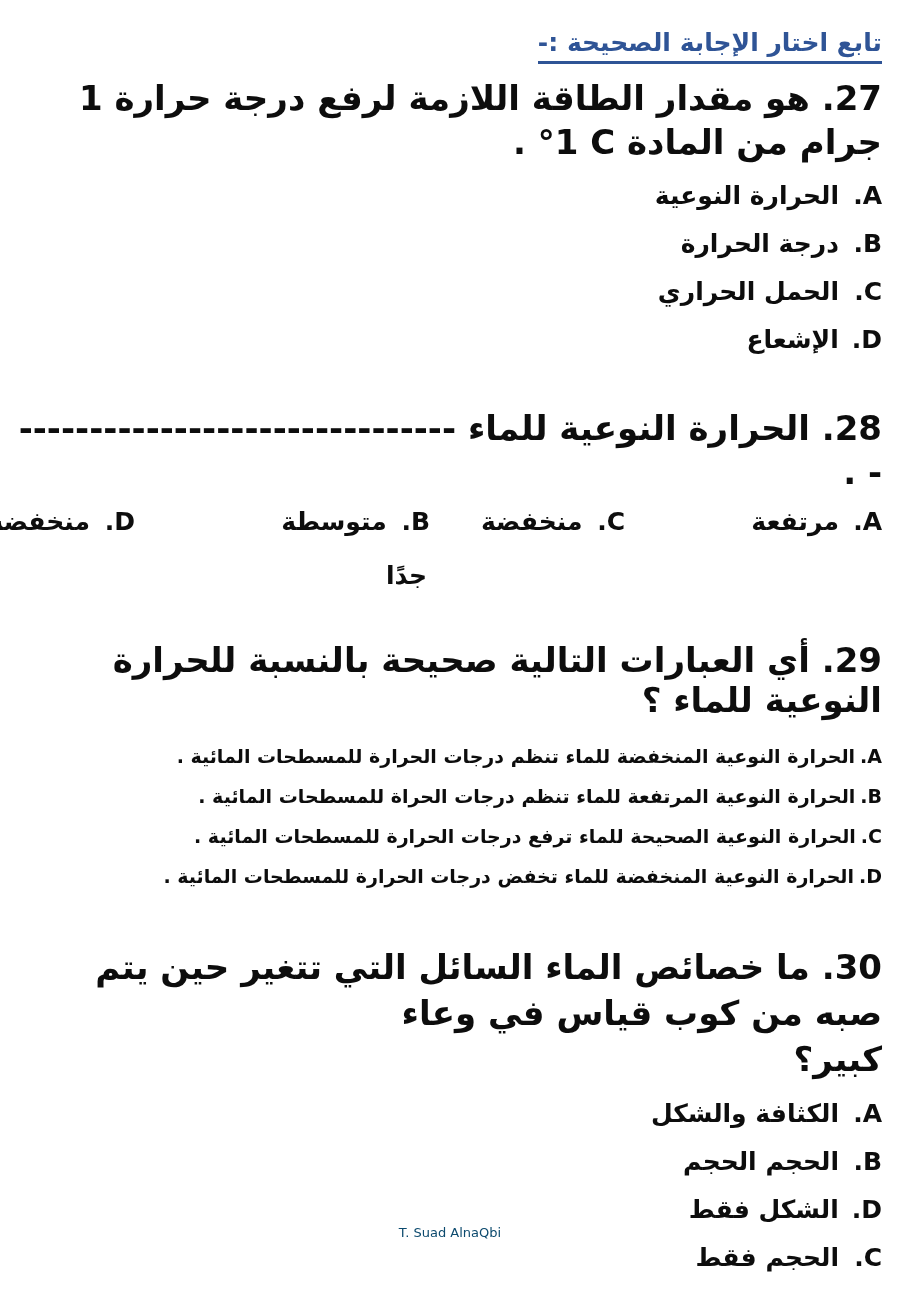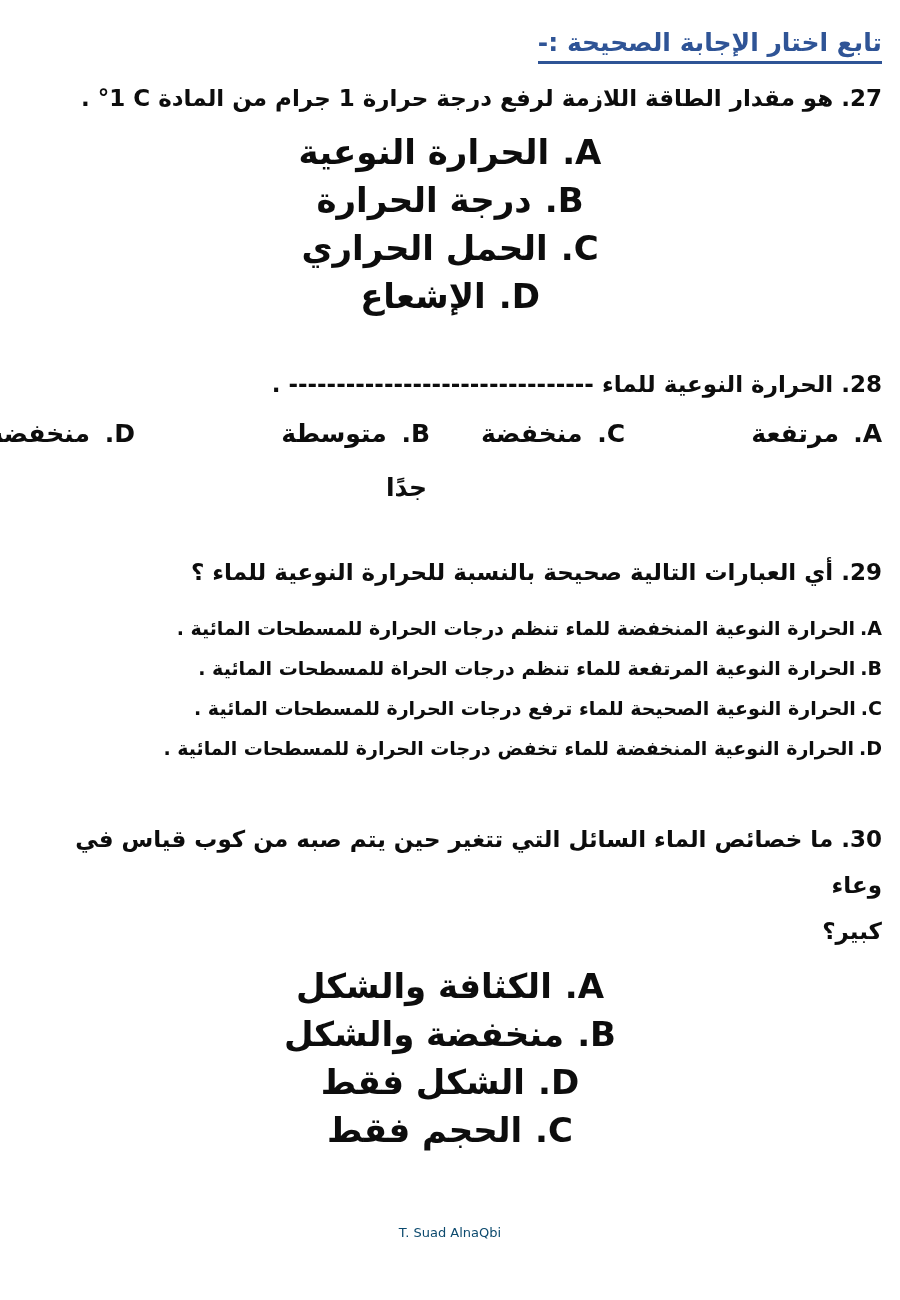--- a/index.html
+++ b/index.html
@@ -23,34 +23,34 @@
   .title-row { text-align: right; }
   .doc-title {
     display: inline-block;
     color: #2F5496;
     font-size: 25px;
     line-height: 1.2;
     padding-bottom: 3px;
     border-bottom: 3px solid #2F5496;
   }
   .question {
-    font-size: 23px;
+    font-size: 34px;
     line-height: 44px;
     text-align: right;
   }
   .q27 { margin-top: 12px; }
   .q28 { margin-top: 42px; }
   .q29 { margin-top: 36px; line-height: 40px; }
   .q30 { margin-top: 48px; line-height: 46px; }
   .unit { direction: ltr; unicode-bidi: isolate; }
   .opts { margin-top: 8px; }
   .opt {
-    font-size: 34px;
+    font-size: 25px;
     line-height: 48px;
-    text-align: center;
+    text-align: right;
   }
   .opt-letter {
     display: inline-block;
     min-width: 30px;
     margin-left: 13px;
   }
   .opts-small { margin-top: 16px; }
   .opt-small {
     font-size: 19px;
     line-height: 40px;
@@ -165,21 +165,21 @@
 
   <div class="question q30">
     <div>30. ما خصائص الماء السائل التي تتغير حين يتم صبه من كوب قياس في وعاء</div>
     <div>كبير؟</div>
   </div>
   <div class="opts">
     <div class="opt">
       <span class="opt-letter">A.</span><span>الكثافة والشكل</span>
     </div>
     <div class="opt">
-      <span class="opt-letter">B.</span><span>منخفضة والشكل</span>
+      <span class="opt-letter">B.</span><span>الحجم الحجم</span>
     </div>
     <div class="opt">
       <span class="opt-letter">D.</span><span>الشكل فقط</span>
     </div>
     <div class="opt">
       <span class="opt-letter">C.</span><span>الحجم فقط</span>
     </div>
   </div>
 
   <div class="footer">T. Suad AlnaQbi</div>

